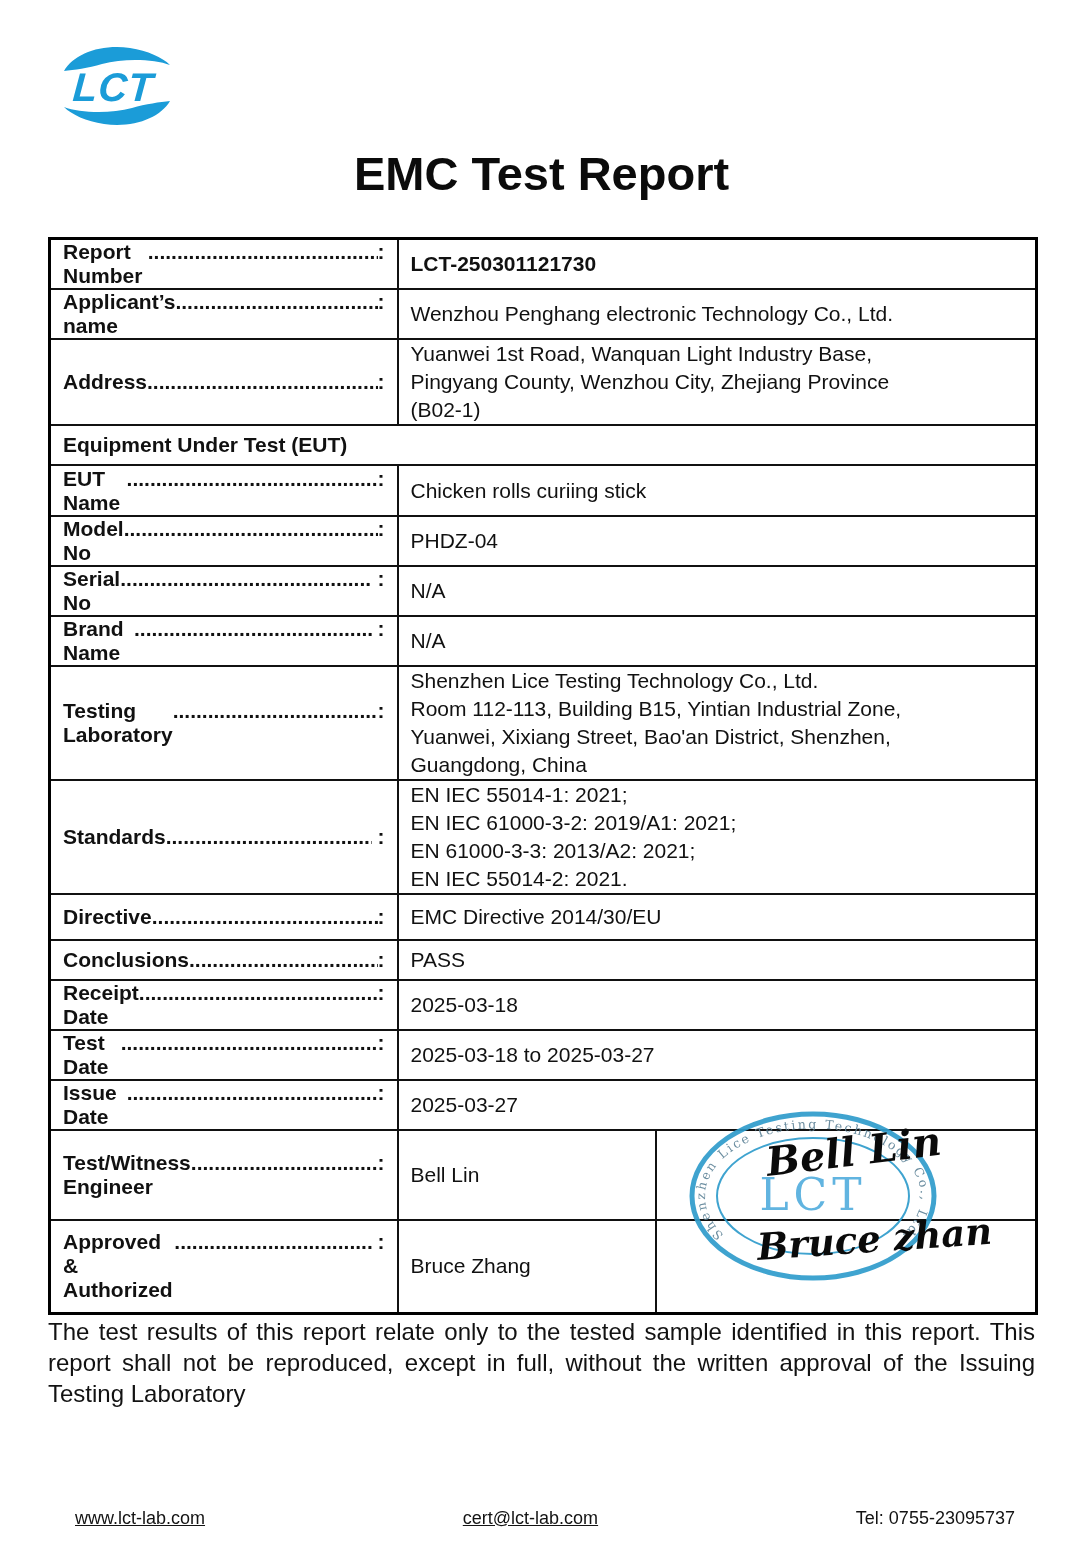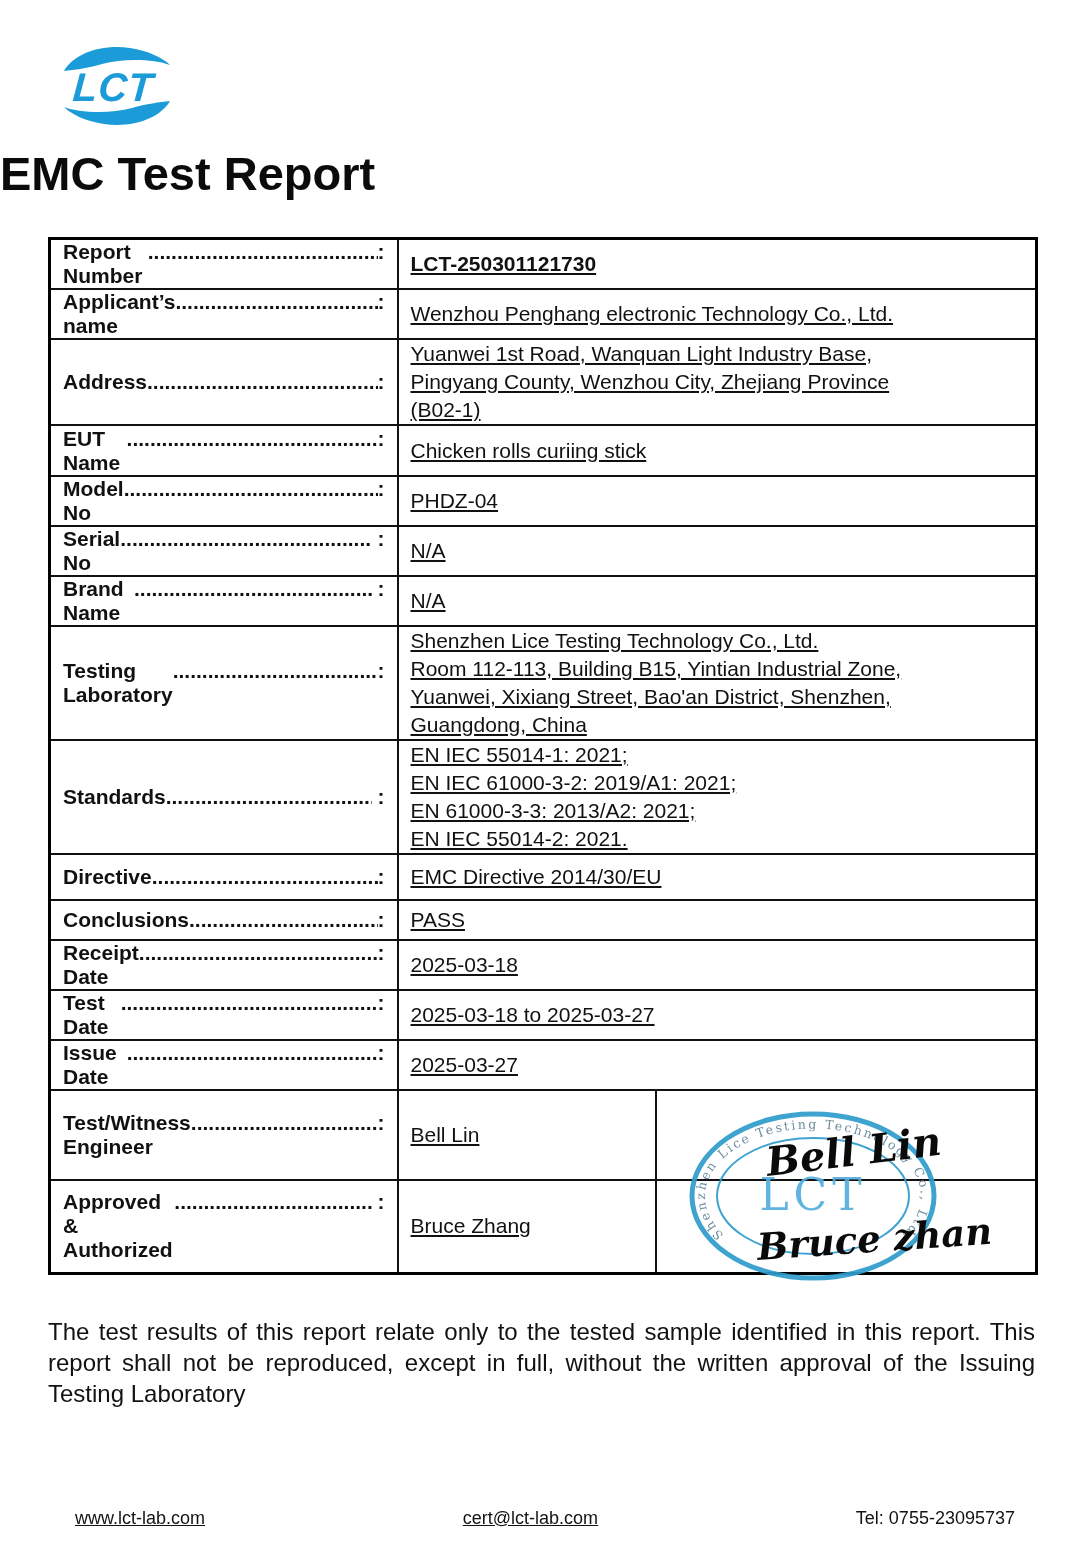--- a/index.html
+++ b/index.html
@@ -3,35 +3,35 @@
 <meta charset="utf-8">
 <style>
   html,body{margin:0;padding:0;}
   body{
     width:1083px;height:1556px;position:relative;background:#ffffff;
     font-family:"Liberation Sans", sans-serif;color:#111;overflow:hidden;
   }
   
   .logo{position:absolute;left:56px;top:44px;width:122px;height:84px;}
   
-  .title{position:absolute;left:0;top:146px;width:100%;
+  .title{position:absolute;left:0;top:146px;width:100%;text-align:center;
     font-size:47px;font-weight:bold;letter-spacing:0px;color:#0b0b0b;}
   
   .report-table{position:absolute;left:48px;top:237px;width:987px;
     border-collapse:collapse;table-layout:fixed;}
   .report-table td{
     border:2px solid #111;font-size:21px;padding:0 12px;vertical-align:middle;
     overflow:hidden;
   }
   .report-table{border:3px solid #000;}
   .lbl{font-weight:bold;}
   .lblrow{display:flex;align-items:baseline;width:100%;}
   .lblrow .dots{flex:1 1 auto;overflow:hidden;white-space:nowrap;}
   .lblrow .colon{white-space:pre;}
-  .val{padding-left:14px;text-decoration:underline;}
+  .val{padding-left:14px;}
   .val .line{line-height:28px;}
   .vtop{vertical-align:top;padding-top:8px;}
   .vtop2{vertical-align:top;padding-top:6px;}
   .bold{font-weight:bold;}
   .sechdr{font-weight:bold;}
   
   .stamp{position:absolute;left:650px;top:1104px;width:340px;height:200px;pointer-events:none;}
   
   .disclaimer{position:absolute;left:48px;top:1316px;width:987px;
     font-size:24px;line-height:31px;text-align:justify;color:#121212;}
@@ -89,20 +89,23 @@
             <span class="colon">:</span>
           </span>
         </td>
     <td class="val" colspan="2">
       <div class="line">Yuanwei 1st Road, Wanquan Light Industry Base,</div>
       <div class="line">Pingyang County, Wenzhou City, Zhejiang Province</div>
       <div class="line">(B02-1)</div>
     </td>
   </tr>
 
+  <tr style="height:40px">
+    <td class="sechdr" colspan="3">Equipment Under Test (EUT)</td>
+  </tr>
 
   <tr style="height:51px">
     <td class="lbl">
           <span class="lblrow">
             <span>EUT Name</span>
             <span class="dots">.......................................................................</span>
             <span class="colon">:</span>
           </span>
         </td>
     <td class="val" colspan="2">Chicken rolls curiing stick</td>

